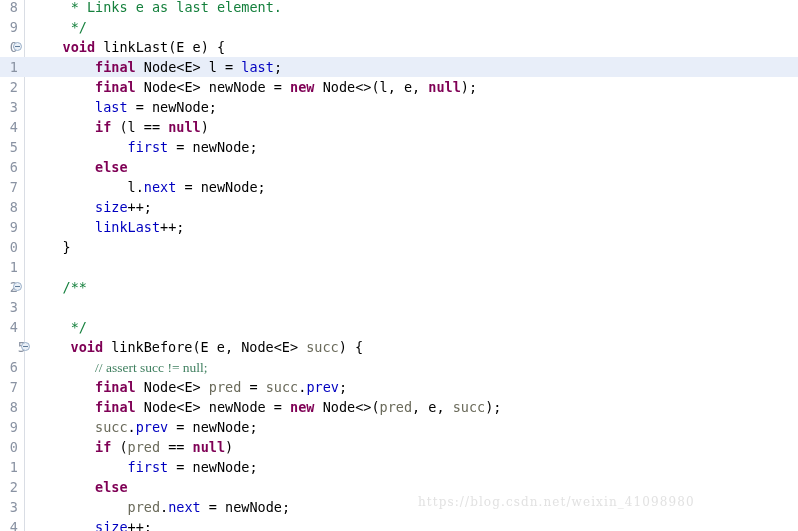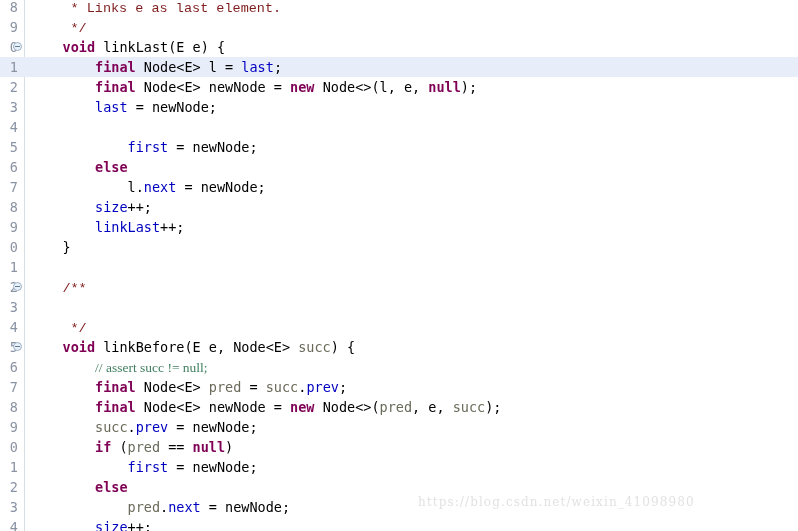--- a/index.html
+++ b/index.html
@@ -79,21 +79,21 @@
   .src {
     position: absolute;
     left: 30px;
     top: 0;
   }
   
   .kw   { color: #7f0055; font-weight: bold; }
   .plain{ color: #000000; }
   .fld  { color: #0000c0; }
   .loc  { color: #6a6a5a; }
-  .cmt  { color: #7f1d1d; font-family: Liberation Mono, monospace; }
+  .cmt  { color: #15803d; }
   .lcmt { color: #3f7f5f; font-family: Liberation Serif, serif; }
   .watermark {
     position: absolute;
     left: 418px;
     top: 495px;
     color: #e2e2e2;
     font-family: "DejaVu Serif", serif;
     font-size: 12px;
     letter-spacing: 1.1px;
     white-space: pre;
@@ -106,32 +106,32 @@
 
   <div class="gutter-rule"></div>
 
   <div class="code-area" id="code-area">
       <div class="line" style="position: absolute; left: 0px; top: -3px; width: 798px;"><span class="lineno">8</span><span class="src"><span class="cmt">     * Links e as last element.</span></span></div>
       <div class="line" style="position: absolute; left: 0px; top: 17px; width: 798px;"><span class="lineno">9</span><span class="src"><span class="cmt">     */</span></span></div>
       <div class="line" style="position: absolute; left: 0px; top: 37px; width: 734px;"><span class="lineno">0</span><span class="fold"></span><span class="src"><span class="plain">    </span><span class="kw">void</span><span class="plain"> linkLast(E e) {</span></span></div>
       <div class="line hl" style="position: absolute; left: 0px; top: 57px; width: 798px;"><span class="lineno">1</span><span class="src"><span class="plain">        </span><span class="kw">final</span><span class="plain"> Node&lt;E&gt; </span><span class="plain">l</span><span class="plain"> = </span><span class="fld">last</span><span class="plain">;</span></span></div>
       <div class="line" style="position: absolute; left: 0px; top: 77px; width: 798px;"><span class="lineno">2</span><span class="src"><span class="plain">        </span><span class="kw">final</span><span class="plain"> Node&lt;E&gt; newNode = </span><span class="kw">new</span><span class="plain"> Node&lt;&gt;(l, e, </span><span class="kw">null</span><span class="plain">);</span></span></div>
       <div class="line" style="position: absolute; left: 0px; top: 97px; width: 798px;"><span class="lineno">3</span><span class="src"><span class="plain">        </span><span class="fld">last</span><span class="plain"> = newNode;</span></span></div>
-      <div class="line" style="position: absolute; left: 0px; top: 117px; width: 798px;"><span class="lineno">4</span></div>
+      <div class="line" style="position: absolute; left: 0px; top: 117px; width: 798px;"><span class="lineno">4</span><span class="src"><span class="plain">        </span><span class="kw">if</span><span class="plain"> (l == </span><span class="kw">null</span><span class="plain">)</span></span></div>
       <div class="line" style="position: absolute; left: 0px; top: 137px; width: 798px;"><span class="lineno">5</span><span class="src"><span class="plain">            </span><span class="fld">first</span><span class="plain"> = newNode;</span></span></div>
       <div class="line" style="position: absolute; left: 0px; top: 157px; width: 798px;"><span class="lineno">6</span><span class="src"><span class="plain">        </span><span class="kw">else</span></span></div>
       <div class="line" style="position: absolute; left: 0px; top: 177px; width: 798px;"><span class="lineno">7</span><span class="src"><span class="plain">            l.</span><span class="fld">next</span><span class="plain"> = newNode;</span></span></div>
       <div class="line" style="position: absolute; left: 0px; top: 197px; width: 798px;"><span class="lineno">8</span><span class="src"><span class="plain">        </span><span class="fld">size</span><span class="plain">++;</span></span></div>
       <div class="line" style="position: absolute; left: 0px; top: 217px; width: 798px;"><span class="lineno">9</span><span class="src"><span class="plain">        </span><span class="fld">linkLast</span><span class="plain">++;</span></span></div>
       <div class="line" style="position: absolute; left: 0px; top: 237px; width: 798px;"><span class="lineno">0</span><span class="src"><span class="plain">    }</span></span></div>
       <div class="line" style="position: absolute; left: 0px; top: 257px; width: 798px;"><span class="lineno">1</span><span class="src"><span class="plain"></span></span></div>
       <div class="line" style="position: absolute; left: 0px; top: 277px; width: 798px;"><span class="lineno">2</span><span class="fold"></span><span class="src"><span class="cmt">    /**</span></span></div>
       <div class="line" style="position: absolute; left: 0px; top: 297px; width: 798px;"><span class="lineno">3</span></div>
       <div class="line" style="position: absolute; left: 0px; top: 317px; width: 798px;"><span class="lineno">4</span><span class="src"><span class="cmt">     */</span></span></div>
-      <div class="line" style="position: absolute; left: 0px; top: 337px; width: 720px;"><span class="lineno">5</span><span class="fold"></span><span class="src"><span class="plain">    </span><span class="kw">void</span><span class="plain"> linkBefore(E e, Node&lt;E&gt; </span><span class="loc">succ</span><span class="plain">) {</span></span></div>
+      <div class="line" style="position: absolute; left: 8px; top: 337px; width: 720px;"><span class="lineno">5</span><span class="fold"></span><span class="src"><span class="plain">    </span><span class="kw">void</span><span class="plain"> linkBefore(E e, Node&lt;E&gt; </span><span class="loc">succ</span><span class="plain">) {</span></span></div>
       <div class="line" style="position: absolute; left: 0px; top: 357px; width: 798px;"><span class="lineno">6</span><span class="src"><span class="plain">        </span><span class="lcmt">// assert succ != null;</span></span></div>
       <div class="line" style="position: absolute; left: 0px; top: 377px; width: 798px;"><span class="lineno">7</span><span class="src"><span class="plain">        </span><span class="kw">final</span><span class="plain"> Node&lt;E&gt; </span><span class="loc">pred</span><span class="plain"> = </span><span class="loc">succ</span><span class="plain">.</span><span class="fld">prev</span><span class="plain">;</span></span></div>
       <div class="line" style="position: absolute; left: 0px; top: 397px; width: 798px;"><span class="lineno">8</span><span class="src"><span class="plain">        </span><span class="kw">final</span><span class="plain"> Node&lt;E&gt; newNode = </span><span class="kw">new</span><span class="plain"> Node&lt;&gt;(</span><span class="loc">pred</span><span class="plain">, e, </span><span class="loc">succ</span><span class="plain">);</span></span></div>
       <div class="line" style="position: absolute; left: 0px; top: 417px; width: 798px;"><span class="lineno">9</span><span class="src"><span class="plain">        </span><span class="loc">succ</span><span class="plain">.</span><span class="fld">prev</span><span class="plain"> = newNode;</span></span></div>
       <div class="line" style="position: absolute; left: 0px; top: 437px; width: 798px;"><span class="lineno">0</span><span class="src"><span class="plain">        </span><span class="kw">if</span><span class="plain"> (</span><span class="loc">pred</span><span class="plain"> == </span><span class="kw">null</span><span class="plain">)</span></span></div>
       <div class="line" style="position: absolute; left: 0px; top: 457px; width: 798px;"><span class="lineno">1</span><span class="src"><span class="plain">            </span><span class="fld">first</span><span class="plain"> = newNode;</span></span></div>
       <div class="line" style="position: absolute; left: 0px; top: 477px; width: 798px;"><span class="lineno">2</span><span class="src"><span class="plain">        </span><span class="kw">else</span></span></div>
       <div class="line" style="position: absolute; left: 0px; top: 497px; width: 798px;"><span class="lineno">3</span><span class="src"><span class="plain">            </span><span class="loc">pred</span><span class="plain">.</span><span class="fld">next</span><span class="plain"> = newNode;</span></span></div>
       <div class="line" style="position: absolute; left: 0px; top: 517px; width: 798px;"><span class="lineno">4</span><span class="src"><span class="plain">        </span><span class="fld">size</span><span class="plain">++;</span></span></div>
     </div>

